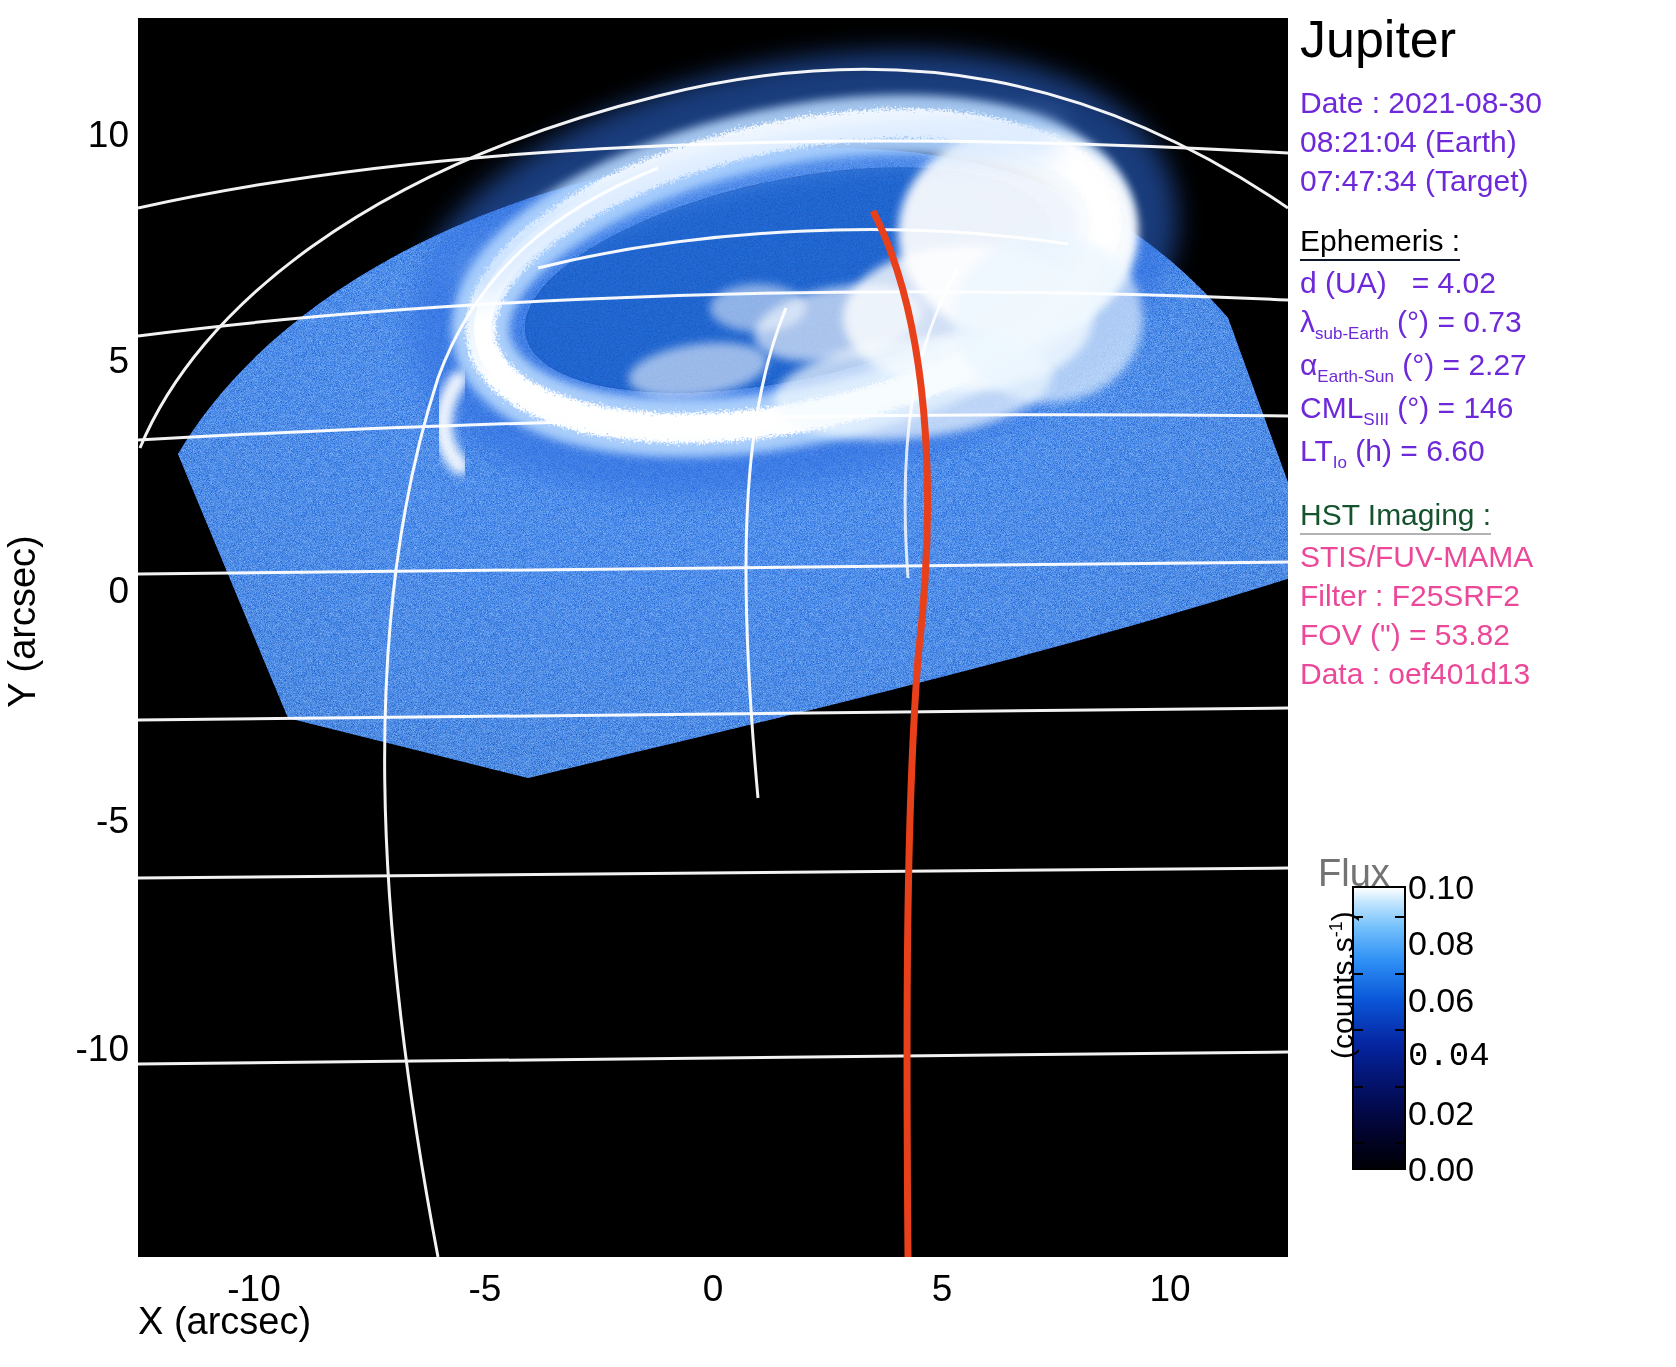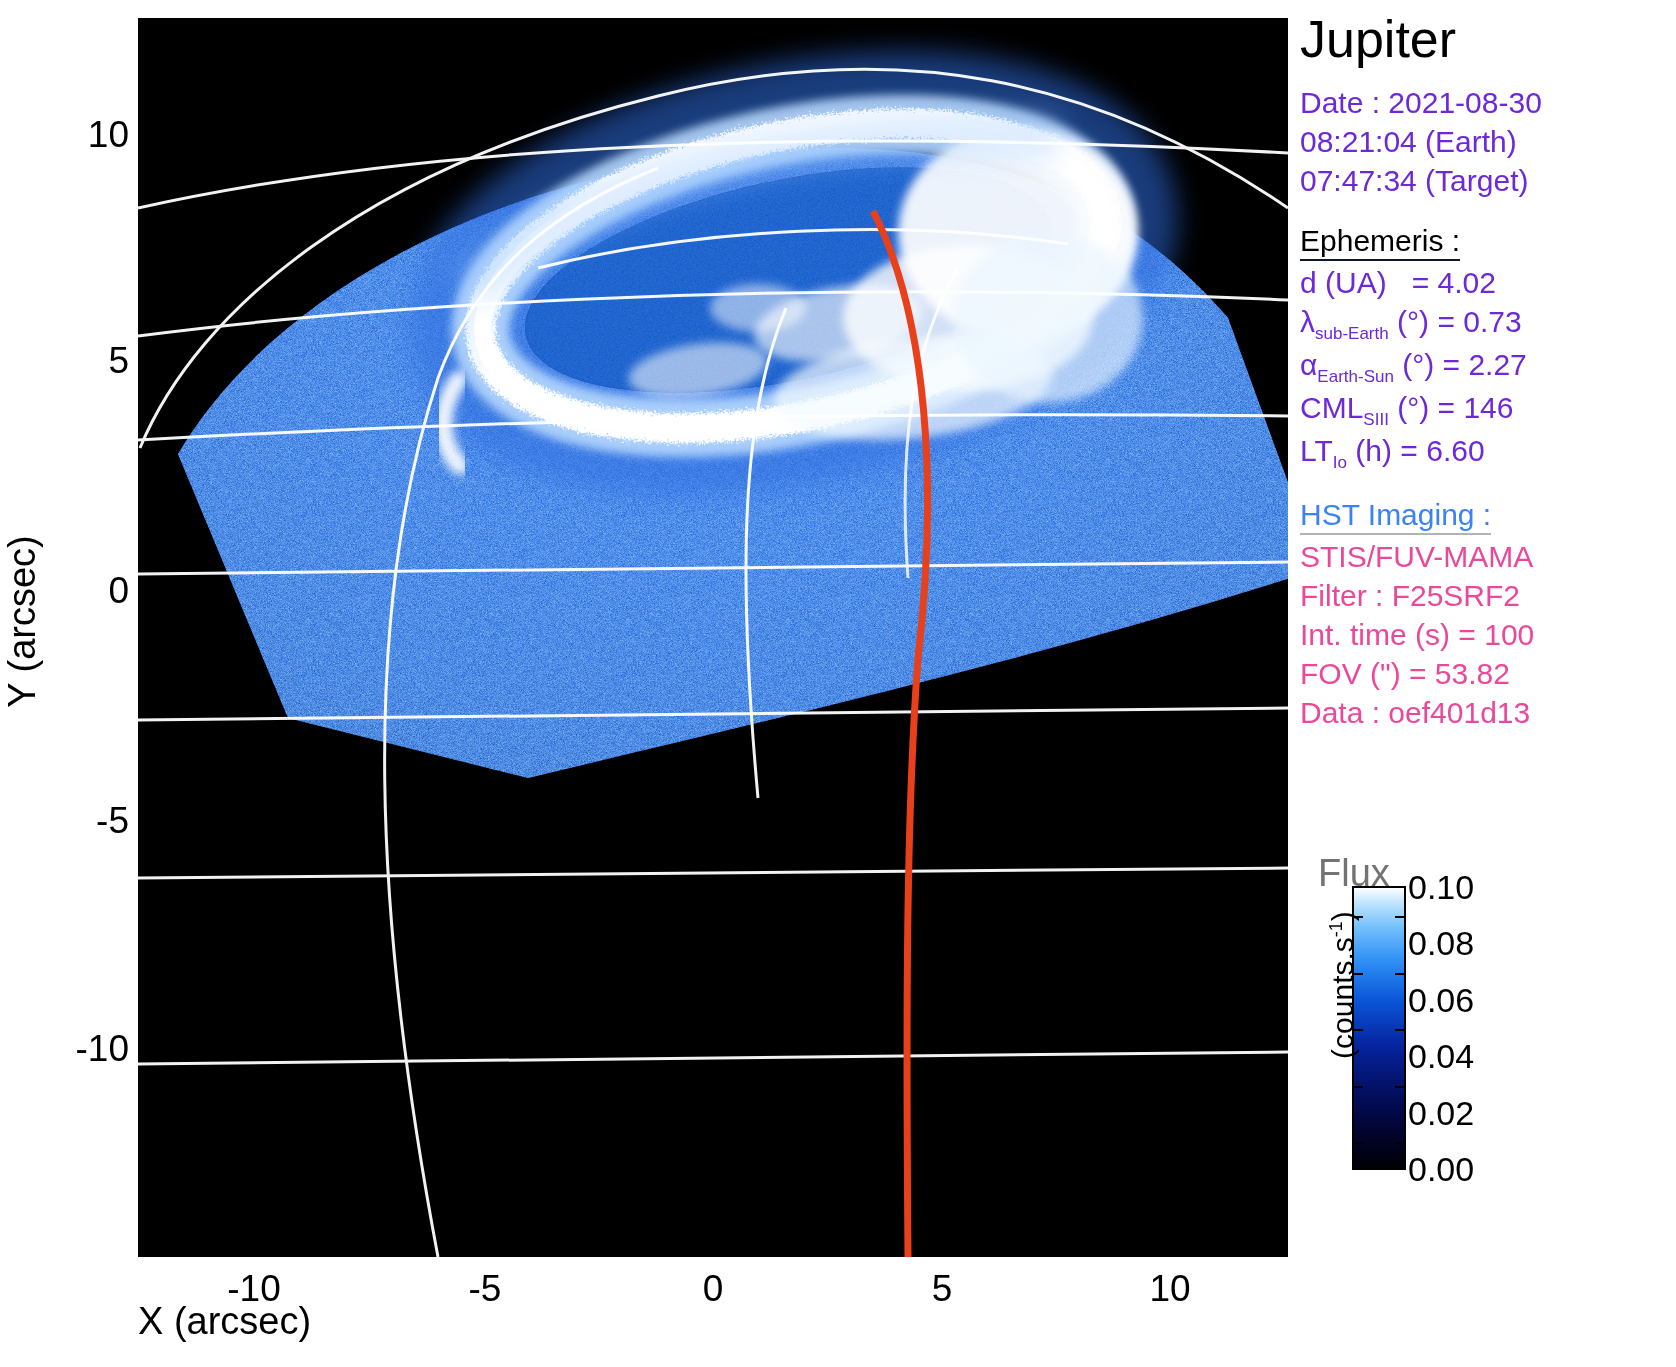--- a/index.html
+++ b/index.html
@@ -69,21 +69,21 @@
   .info-gray { color: #ec4899; }
   .block-head {
     font-size: 30px;
     color: #000;
     display: inline-block;
     border-bottom: 2px solid #0f172a;
     padding-bottom: 1px;
     margin-bottom: 2px;
     white-space: nowrap;
   }
-  .block-head.gray { color: #3b82f6; border-bottom-color: #b3b3b3; text-align: center; }
+  .block-head.gray { color: #14532d; border-bottom-color: #b3b3b3; text-align: center; }
   .sub { font-size: 17px; vertical-align: sub; letter-spacing: 0px; }
   .sup { font-size: 18px; vertical-align: super; }
   .spacer-md { height: 24px; }
 
   
   #colorbar-group { position: absolute; left: 1300px; top: 838px; width: 376px; }
   #colorbar-title {
     font-size: 38px; color: #737373;
     position: absolute; left: 18px; top: 0; width: 200px; text-align: left; margin-top: 14px;
   }
@@ -318,21 +318,20 @@
       <span>LT</span><span class="sub">Io</span>
       <span>(h)</span>
       <span>= 6.60</span>
     </div>
 
     <div class="spacer-md"></div>
 
     <div class="block-head gray">HST Imaging :</div>
     <div class="info-line info-gray">STIS/FUV-MAMA</div>
     <div class="info-line info-gray">Filter : F25SRF2</div>
-    <div class="info-line info-gray">Int. time (s) = 100</div>
     <div class="info-line info-gray">FOV (") = 53.82</div>
     <div class="info-line info-gray">Data : oef401d13</div>
   </div>
 
   <div id="colorbar-group">
     <div id="colorbar-title">Flux</div>
 
     <div id="colorbar-box">
       <div class="cb-minor" style="top: 28px;"></div>
       <div class="cb-minor cb-minor-r" style="top: 28px;"></div>
@@ -346,18 +345,18 @@
       <div class="cb-minor cb-minor-r" style="top: 254px;"></div>
     </div>
 
     <div id="colorbar-unit">
       <span>(counts.s</span><span class="sup">-1</span><span>)</span>
     </div>
 
     <div class="cb-tick" style="top: 32px;">0.10</div>
     <div class="cb-tick" style="top: 88px;">0.08</div>
     <div class="cb-tick" style="top: 145px;">0.06</div>
-    <div class="cb-tick" style="top: 201px;">0.04</div>
+    <div class="cb-tick" style="top: 201px; font-family: Liberation Mono, monospace;">0.04</div>
     <div class="cb-tick" style="top: 258px;">0.02</div>
     <div class="cb-tick" style="top: 314px;">0.00</div>
   </div>
 
 </div>
 
 </body></html>

